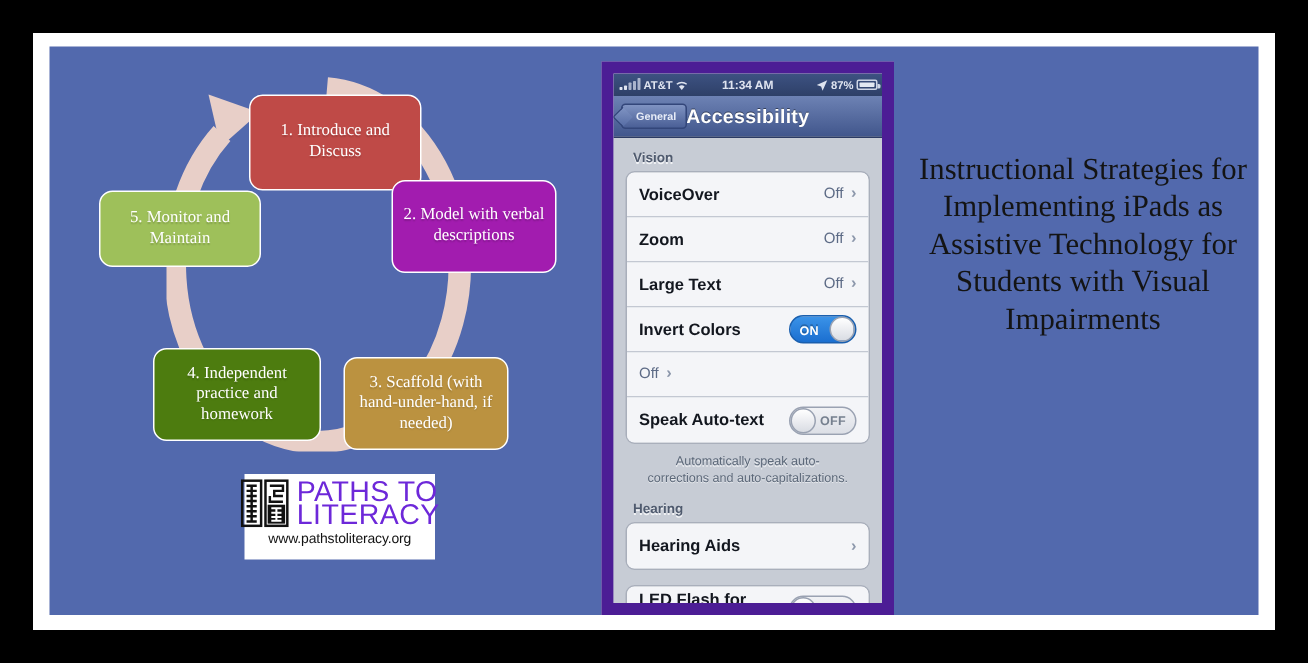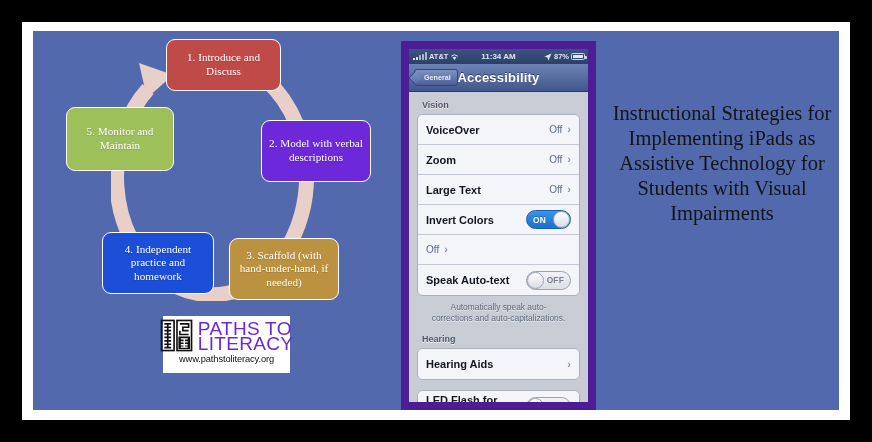--- a/index.html
+++ b/index.html
@@ -30,25 +30,25 @@
     border-radius:9px;
     color:#ffffff;
     font-family:"Liberation Serif", serif;
     font-size:11.2px;
     line-height:13.6px;
     text-align:center;
     display:flex; align-items:center; justify-content:center;
     padding:3px 5px;
     text-shadow:0 1px 1px rgba(0,0,0,.18);
   }
-  .n1 { left:133px; top:8px;  width:115px; height:52px; background:#bf4a47; }
+  .n1 { left:133px; top:32px;  width:115px; height:64px; background:#bf4a47; }
   .n2 { left:228px; top:89px;  width:110px; height:62px; background:#c17142; }
   .n3 { left:196px; top:207px; width:110px; height:62px; background:#bb9240; }
   .n4 { left:69px;  top:201px; width:112px; height:62px; background:#b2b24b; }
-  .n5 { left:33px;  top:76px;  width:108px; height:64px; background:#9ec05a; }
+  .n5 { left:33px;  top:96px;  width:108px; height:51px; background:#9ec05a; }
 
   
   .logo {
     position:absolute; left:130px; top:285px; width:127px; height:57px;
     background:#ffffff;
     display:flex; flex-direction:column; align-items:center;
     padding-top:3px;
   }
   .logo-top { display:flex; align-items:center; gap:5px; }
   .logo-mark { width:33px; height:33px; }
@@ -174,27 +174,27 @@
 
       <svg class="ring" viewBox="0 0 215 260">
         <path d="M 107 18
                  A 95 118 0 1 1 37 48" fill="none" stroke="#e8cfc8" stroke-width="15" stroke-linecap="butt"></path>
         <polygon points="28,22 62,34 36,57" fill="#e8cfc8"></polygon>
       </svg>
 
       <div class="node n1" style="background: rgb(191, 74, 71);">
         <span>1. Introduce and Discuss</span>
       </div>
-      <div class="node n2" style="background: #6d28d9;">
+      <div class="node n2" style="background: #a21caf;">
         <span>2. Model with verbal descriptions</span>
       </div>
       <div class="node n3" style="background: rgb(187, 146, 64);">
         <span>3. Scaffold (with hand-under-hand, if needed)</span>
       </div>
-      <div class="node n4" style="background: #1d4ed8;">
+      <div class="node n4" style="background: #4d7c0f;">
         <span>4. Independent practice and homework</span>
       </div>
       <div class="node n5" style="background: rgb(158, 192, 90);">
         <span>5. Monitor and Maintain</span>
       </div>
     </div>
 
     <div class="logo">
       <div class="logo-top">
         <svg class="logo-mark" viewBox="0 0 34 34">

